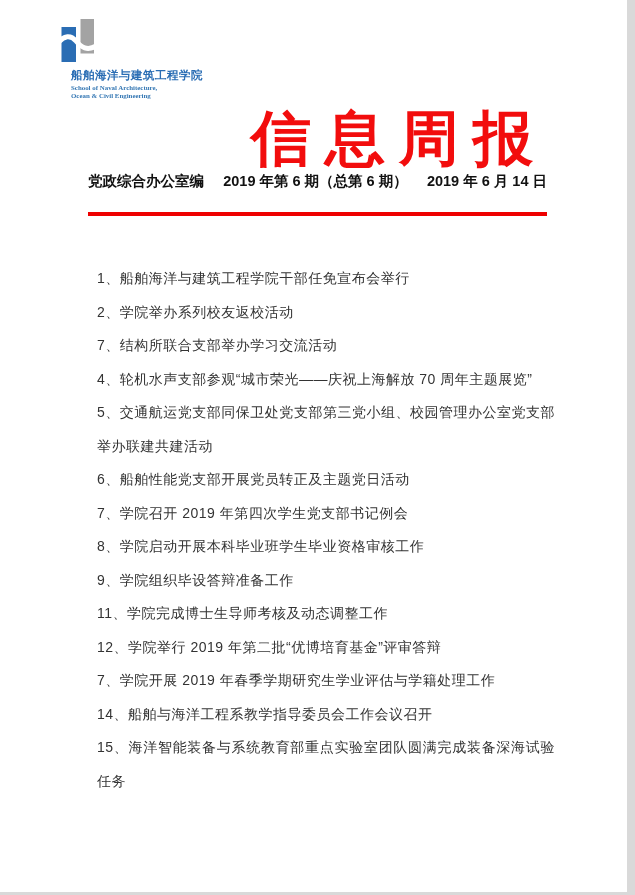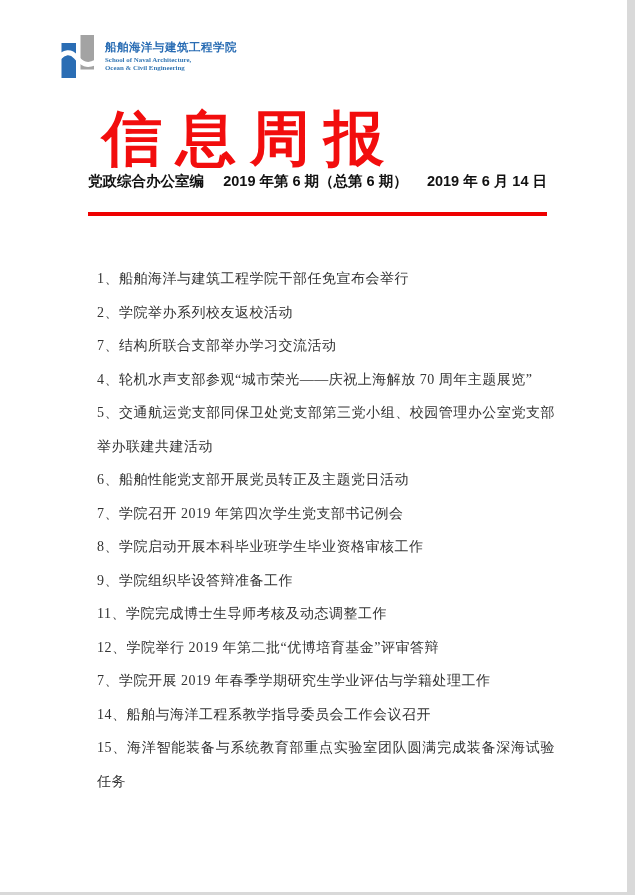--- a/index.html
+++ b/index.html
@@ -15,36 +15,36 @@
   body{
     background:var(--page-edge);
     font-family:"Liberation Sans",sans-serif;
     position:relative;
   }
   .page{
     position:absolute;left:0;top:0;width:627px;height:892px;
     background:#ffffff;
   }
   
-  .logo{position:absolute;left:61px;top:35px;display:flex;}
+  .logo{position:absolute;left:61px;top:19px;display:flex;flex-direction:column;}
   .logo-mark{width:34px;height:44px;display:block;}
   .logo-text{margin-left:10px;padding-top:6px;}
   .logo-zh{
     font-size:11.5px;font-weight:bold;color:var(--logo-blue);
     letter-spacing:0.5px;line-height:12px;white-space:nowrap;
   }
   .logo-en{
     font-family:"Liberation Serif",serif;font-weight:bold;
     font-size:6.9px;line-height:8px;color:#3678b4;margin-top:3px;
     white-space:pre-line;
   }
   
   .title{
     position:absolute;left:88px;top:104px;width:459px;
-    text-align:left;
+    text-align:right;
     font-family:"DejaVu Serif","Liberation Serif",serif;
     font-weight:bold;
     font-size:60px;line-height:68px;
     color:var(--accent-red);
     letter-spacing:14px;
     text-indent:14px;
     white-space:nowrap;
   }
   
   .masthead{
@@ -53,21 +53,21 @@
     font-size:14.5px;font-weight:bold;color:#111111;
     white-space:nowrap;
   }
   .red-rule{
     position:absolute;left:88px;top:212px;width:459px;height:4px;
     background:var(--rule-red);
   }
   
   .news-list{
     position:absolute;left:97px;top:262px;width:458px;
-    font-family:Liberation Serif, serif;
+    font-family:Liberation Sans, sans-serif;
     font-size:14px;color:var(--body-text);
   }
   .news-list p{
     line-height:33.5px;
     letter-spacing:0.5px;
     text-align:justify;
   }
 </style>
 </head>
 <body>

